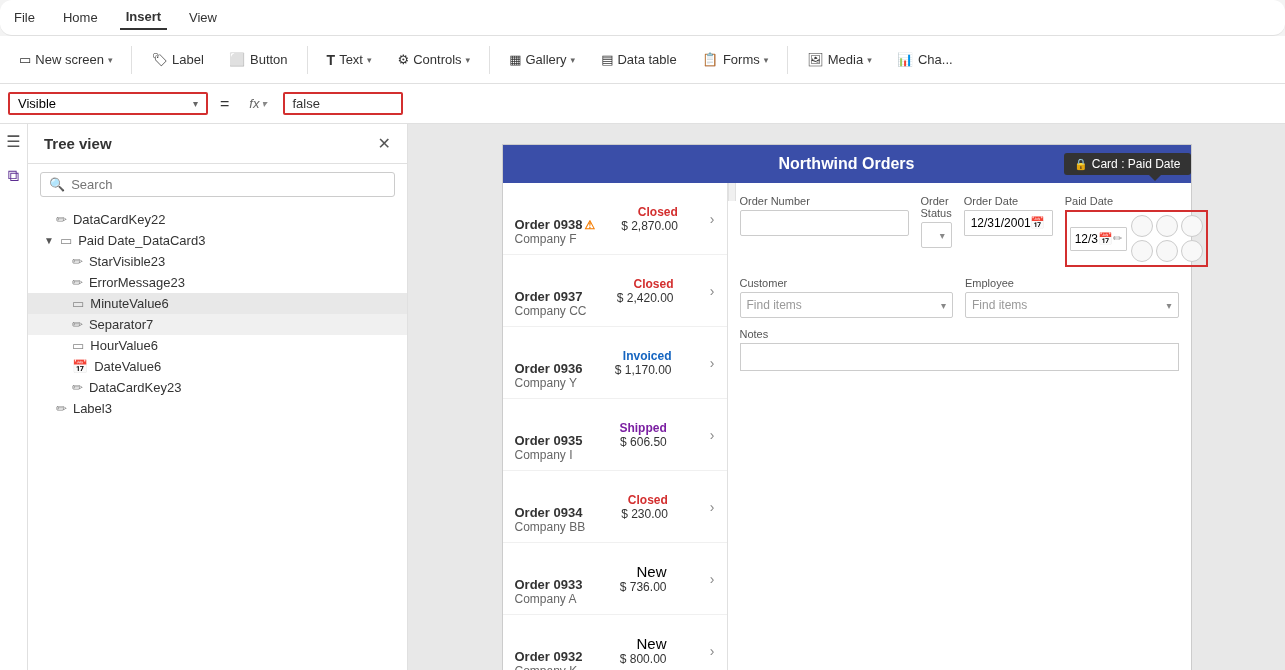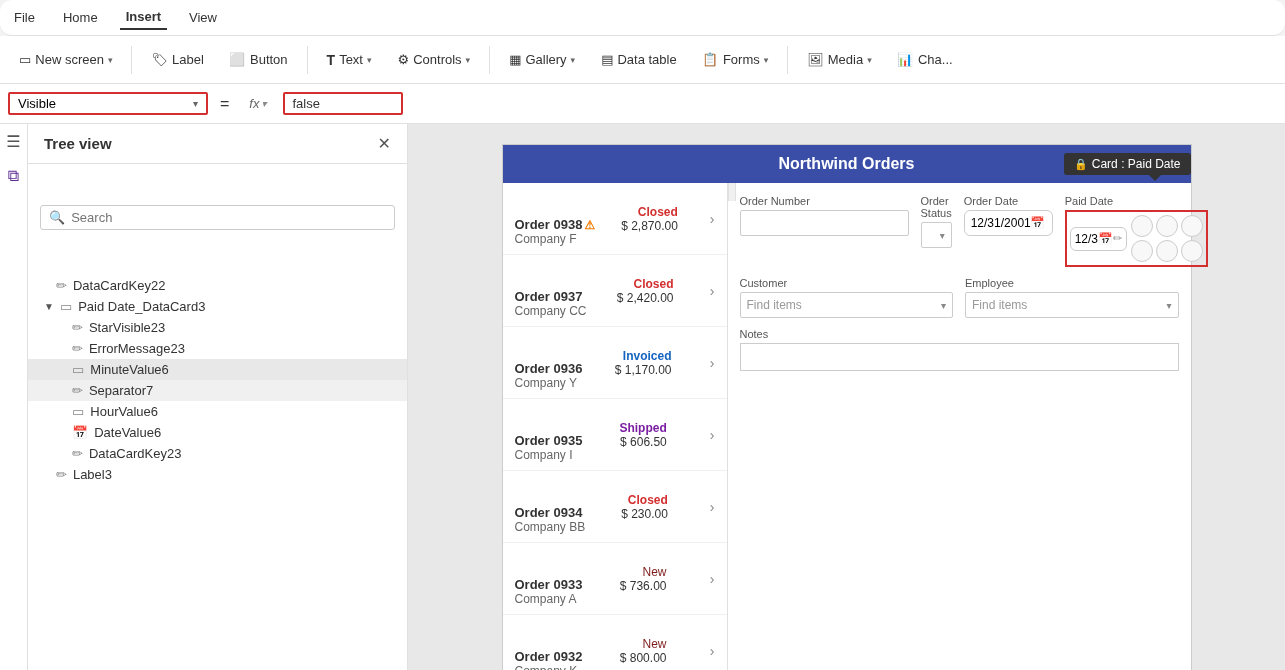--- a/index.html
+++ b/index.html
@@ -53,21 +53,21 @@
     
     .left-icons {
       width: 28px; background: #fff; border-right: 1px solid #e0e0e0;
       display: flex; flex-direction: column; align-items: center; padding: 8px 0; gap: 16px;
     }
     .left-icon { font-size: 16px; color: #555; cursor: pointer; }
 
     
     .tree-panel {
       width: 380px; background: #fff; border-right: 1px solid #e0e0e0;
-      display: flex; flex-direction: column; gap: 33px;
+      display: flex; flex-direction: column;
     }
     .tree-header {
       display: flex; align-items: center; justify-content: space-between;
       padding: 10px 16px; border-bottom: 1px solid #e0e0e0;
     }
     .tree-title { font-size: 15px; font-weight: 600; color: #333; }
     .tree-close { font-size: 16px; color: #555; cursor: pointer; }
     .tree-search {
       display: flex; align-items: center; gap: 6px; margin: 8px 12px;
       border: 1px solid #ccc; border-radius: 3px; padding: 4px 8px; background: #fff;
@@ -108,38 +108,38 @@
       display: flex; align-items: center; justify-content: space-between;
       padding: 8px 12px; border-bottom: 1px solid #f0f0f0; cursor: pointer;
     }
     .order-left { display: flex; flex-direction: column; margin-top: 26px; }
     .order-number { font-size: 13px; font-weight: 600; color: #333; }
     .order-company { font-size: 12px; color: #666; }
     .order-right { display: flex; flex-direction: column; align-items: flex-end; }
     .order-status-closed { font-size: 12px; color: #d32f2f; font-weight: 600; }
     .order-status-invoiced { font-size: 12px; color: #1565c0; font-weight: 600; }
     .order-status-shipped { font-size: 12px; color: #7b1fa2; font-weight: 600; }
-    .order-status-new { font-size: 12px; color: #7f1d1d; }
+    .order-status-new { font-size: 15px; color: #000000; }
     .order-amount { font-size: 12px; color: #333; }
     .order-chevron { color: #888; font-size: 14px; margin-left: 6px; }
     .order-warning { color: #f57c00; font-size: 12px; margin-left: 2px; }
 
     
     .form-area {
       margin-left: 225px; padding: 12px; position: relative;
     }
     .form-row { display: flex; gap: 12px; margin-bottom: 10px; }
     .form-group { display: flex; flex-direction: column; flex: 1; }
     .form-label { font-size: 11px; color: #555; margin-bottom: 3px; }
     .form-input {
       border: 1px solid #ccc; border-radius: 2px; padding: 4px 6px;
       font-size: 12px; height: 26px; background: #fff;
     }
     .form-input-date {
-      border: 1px solid #ccc; border-radius: 6px; padding: 4px 6px;
+      border: 1px solid #ccc; border-radius: 1px; padding: 4px 6px;
       font-size: 12px; height: 26px; background: #fff;
       display: flex; align-items: center; justify-content: space-between;
     }
     .form-select {
       border: 1px solid #ccc; border-radius: 2px; padding: 4px 6px;
       font-size: 12px; height: 26px; background: #fff;
       display: flex; align-items: center; justify-content: space-between;
     }
     .select-arrow { color: #888; font-size: 10px; }
     .date-icon { color: #888; font-size: 12px; }

